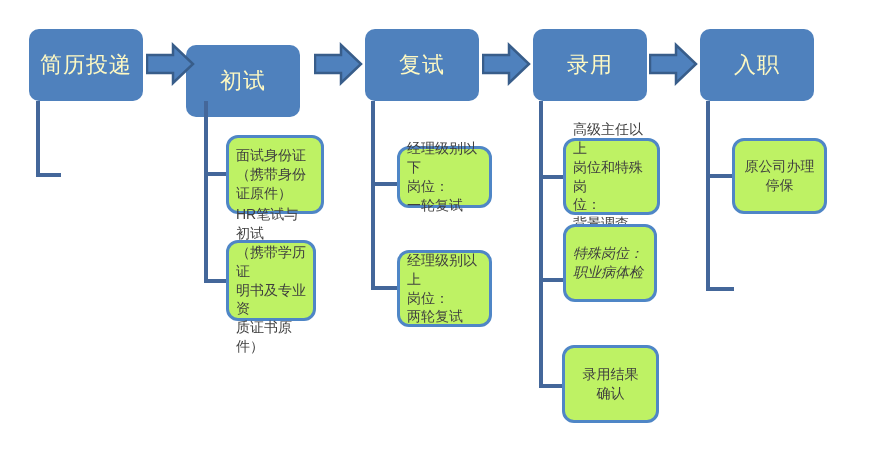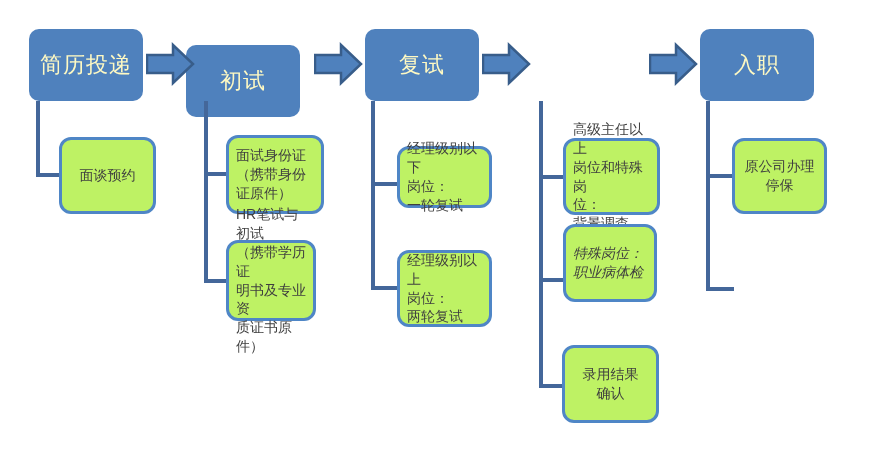--- a/index.html
+++ b/index.html
@@ -27,20 +27,21 @@
   .item.center{justify-content:center;text-align:center;}
 </style>
 </head>
 <body>
 
 <div class="canvas">
 
   <div class="stage" style="left:29px;">简历投递</div>
   <div class="stage" style="left:186px;margin-top:16px;">初试</div>
   <div class="stage" style="left:365px;">复试</div>
+  <div class="stage" style="left:533px;">录用</div>
   <div class="stage" style="left:700px;font-family:Liberation Mono, monospace;">入职</div>
 
   <svg class="arrow" style="left:146px;" viewBox="0 0 49 44">
     <polygon points="1,13 27,13 27,3 47,22 27,41 27,31 1,31" fill="#4f81bd" stroke="#385d8a" stroke-width="2.5" stroke-linejoin="miter"></polygon>
   </svg>
   <svg class="arrow" style="left:314px;" viewBox="0 0 49 44">
     <polygon points="1,13 27,13 27,3 47,22 27,41 27,31 1,31" fill="#4f81bd" stroke="#385d8a" stroke-width="2.5" stroke-linejoin="miter"></polygon>
   </svg>
   <svg class="arrow" style="left:482px;" viewBox="0 0 49 44">
     <polygon points="1,13 27,13 27,3 47,22 27,41 27,31 1,31" fill="#4f81bd" stroke="#385d8a" stroke-width="2.5" stroke-linejoin="miter"></polygon>
@@ -62,21 +63,20 @@
 
   <div class="conn vline" style="left:539px;top:101px;height:287px;"></div>
   <div class="conn hline" style="left:539px;top:175px;width:26px;"></div>
   <div class="conn hline" style="left:539px;top:278px;width:26px;"></div>
   <div class="conn hline" style="left:539px;top:384px;width:26px;"></div>
 
   <div class="conn vline" style="left:706px;top:101px;height:190px;"></div>
   <div class="conn hline" style="left:706px;top:174px;width:28px;"></div>
   <div class="conn hline" style="left:706px;top:287px;width:28px;"></div>
 
-  <div class="item center" style="left:59px;top:137px;width:97px;height:77px;">面谈预约</div>
 
   <div class="item left" style="left:226px;top:135px;width:98px;height:79px;">面试身份证
 （携带身份
 证原件）</div>
   <div class="item left" style="left:226px;top:240px;width:90px;height:81px;">HR笔试与初试
 （携带学历证
 明书及专业资
 质证书原件）</div>
 
   <div class="item left" style="left:397px;top:146px;width:95px;height:62px;">经理级别以下

